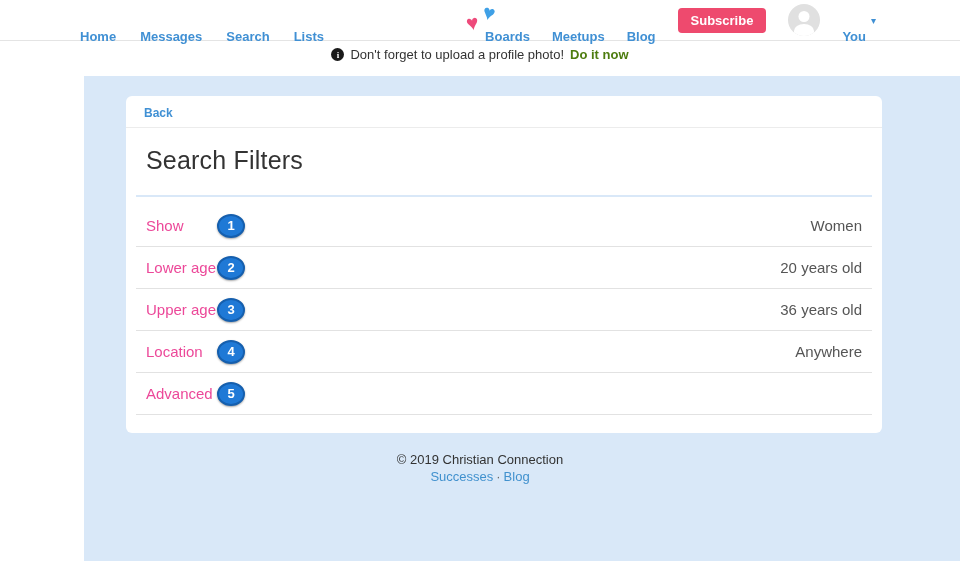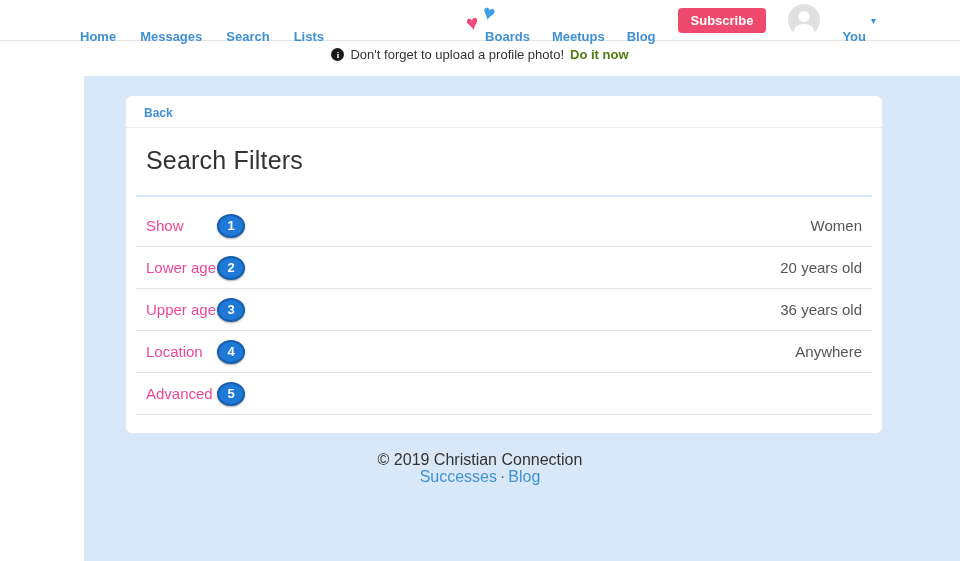--- a/index.html
+++ b/index.html
@@ -51,21 +51,21 @@
   .row-label { color:#ec4899; font-size:15px; min-width:71px; }
   .marker { display:inline-flex; align-items:center; justify-content:center;
             width:28px; height:24px; border-radius:50%;
             background:#1f79d6; border:2px solid #155fae;
             color:#fff; font-size:13px; font-weight:bold;
             box-shadow:0 1px 2px rgba(0,0,0,0.35); }
   .row-value { margin-left:auto; color:#555; font-size:15px; }
 
   
   .page-footer { position:absolute; left:0; top:451px; width:100%; text-align:center;
-                 font-size:16px; color:#333; line-height:17px; }
+                 font-size:13px; color:#333; line-height:17px; }
   .footer-link { color:#4191ce; text-decoration:none; cursor:pointer; }
   .dot-sep { color:#666; margin:0 3px; }
 </style>
 </head>
 <body>
 
 <header class="topnav">
   <nav class="nav-left">
     <a class="nav-link">Home</a>
     <a class="nav-link">Messages</a>

